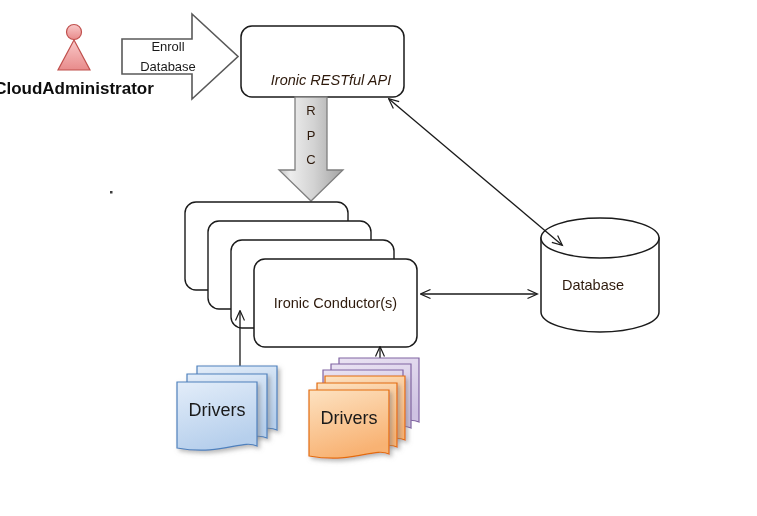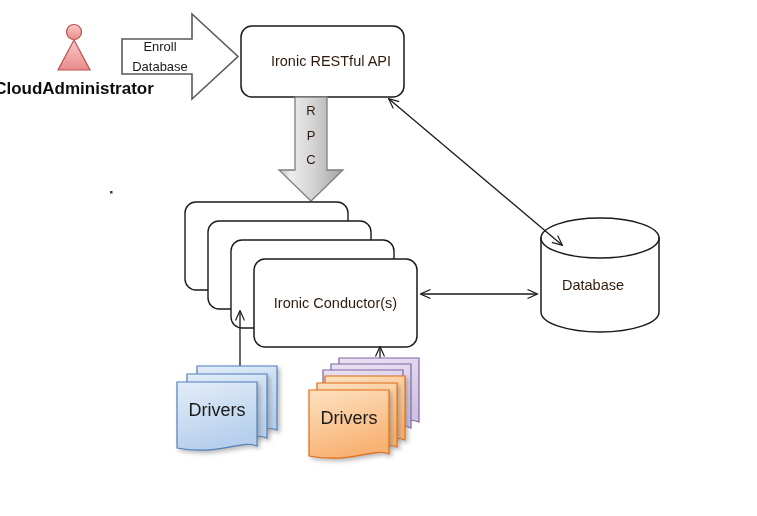--- a/index.html
+++ b/index.html
@@ -55,20 +55,21 @@
     font-size: 17px;
     font-weight: bold;
     line-height: 1.25;
     flex-direction: row;
   }
   .lbl-enroll {
     color: #1a1a1a;
     font-size: 13px;
     line-height: 1.55;
     flex-direction: column;
+    padding-left: 8px;
   }
   .lbl-rpc {
     color: #2e1a0c;
     font-size: 13px;
     line-height: 1.9;
     flex-direction: column;
   }
 </style>
 </head>
 <body>
@@ -168,21 +169,21 @@
   <div class="node-label lbl-actor" style="left:14px; top:72px; width:120px; height:34px;">
     <span>Cloud</span>
     <span>Administrator</span>
   </div>
 
   <div class="node-label lbl-enroll" style="left:122px; top:36px; width:76px; height:42px;">
     <span>Enroll</span>
     <span>Database</span>
   </div>
 
-  <div class="node-label lbl-api" style="left:241px; top:25px; width:180px; height:71px;">
+  <div class="node-label lbl-api" style="left:241px; top:44px; width:180px; height:71px;font-style:italic;">
     <span>Ironic RESTful API</span>
   </div>
 
   <div class="node-label lbl-rpc" style="left:295px; top:100px; width:32px; height:72px;">
     <span>R</span>
     <span>P</span>
     <span>C</span>
   </div>
 
   <div class="node-label lbl-conductor" style="left:254px; top:259px; width:163px; height:88px;">

